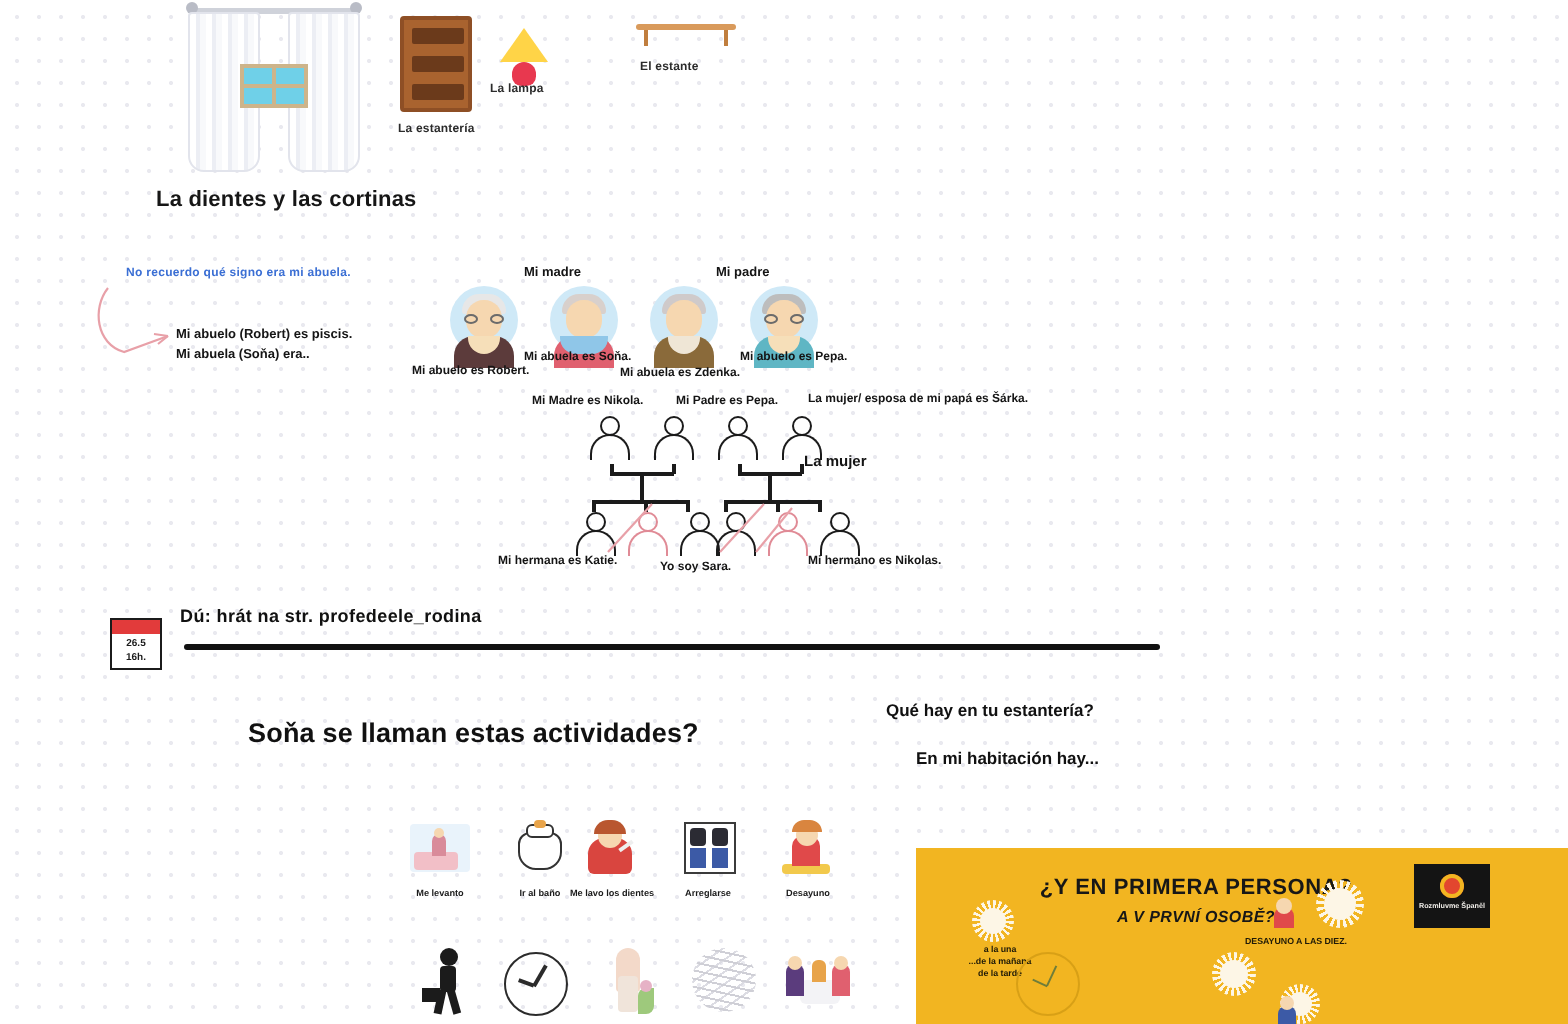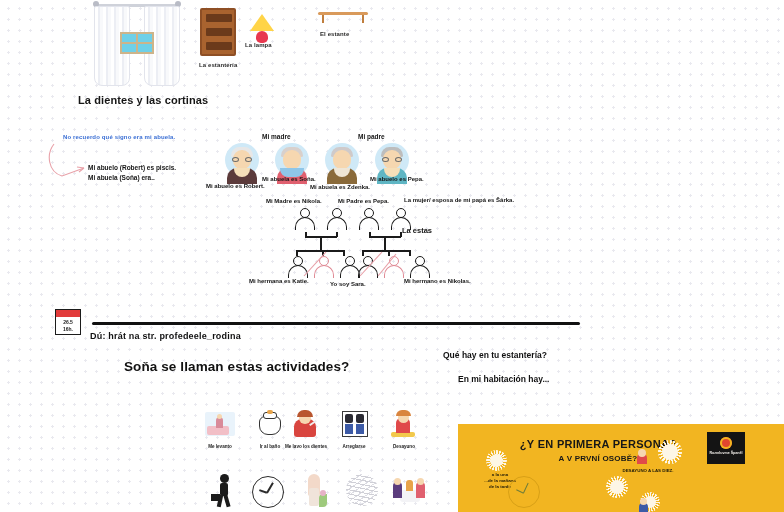--- a/index.html
+++ b/index.html
@@ -71,36 +71,36 @@
   .glyph .g-head{position:absolute;left:5px;top:0px;width:10px;height:10px;border-radius:50%;border:1.6px solid #1b1b1b;box-sizing:border-box;}
   .glyph .g-body{position:absolute;left:0px;top:9px;width:20px;height:13px;border:1.6px solid #1b1b1b;border-bottom:none;border-radius:10px 10px 0 0;box-sizing:border-box;}
 
   .connector{position:absolute;background:#1b1b1b;}
 
   
   #calendar-icon{left:55px;top:309px;width:26px;height:26px;background:#fff;border:1.6px solid #1b1b1b;box-sizing:border-box;}
   #calendar-icon .cal-top{position:absolute;left:0;top:0;width:100%;height:7px;background:#e23b3b;}
   #calendar-icon .cal-l1{position:absolute;left:0;top:9px;width:100%;text-align:center;font-size:5px;font-weight:700;color:#1b1b1b;}
   #calendar-icon .cal-l2{position:absolute;left:0;top:16px;width:100%;text-align:center;font-size:5px;font-weight:700;color:#1b1b1b;}
-  #homework-text{left:90px;top:303px;font-size:9px;font-weight:700;color:#111;letter-spacing:.2px;margin-top:28px;}
+  #homework-text{left:90px;top:303px;font-size:9px;font-weight:700;color:#111;letter-spacing:.2px;}
   #divider-rule{left:92px;top:322px;width:488px;height:2.5px;background:#111;border-radius:2px;}
 
   
   #activities-heading{left:124px;top:359px;font-size:13.5px;font-weight:700;color:#111;letter-spacing:.1px;}
   #room-question{left:443px;top:350px;font-size:8.5px;font-weight:700;color:#111;}
   #room-answer{left:458px;top:374px;font-size:8.5px;font-weight:700;color:#111;}
 
   
   .act-card{position:absolute;width:30px;height:30px;}
   .act-label{position:absolute;font-size:4.6px;font-weight:700;color:#1b1b1b;text-align:center;white-space:nowrap;}
 
   
   #yellow-banner{left:458px;top:424px;width:326px;height:88px;background:#f2b521;overflow:hidden;}
   #banner-title{position:absolute;left:0;top:14px;width:280px;text-align:center;font-size:11px;font-weight:700;color:#171717;letter-spacing:.3px;}
-  #banner-subtitle{position:absolute;left:0;top:30px;width:280px;text-align:center;font-size:8px;font-weight:700;color:#171717;letter-spacing:.2px;}
+  #banner-subtitle{position:absolute;left:0;top:30px;width:280px;text-align:center;font-size:8px;font-weight:700;font-style:italic;color:#171717;letter-spacing:.2px;}
   #banner-logo{position:absolute;left:249px;top:8px;width:38px;height:32px;background:#141414;}
   #banner-logo .sun{position:absolute;left:13px;top:5px;width:12px;height:12px;border-radius:50%;background:#e2462f;box-shadow:0 0 0 2px #f2b521 inset;}
   #banner-logo .logo-text{position:absolute;left:0;top:19px;width:100%;text-align:center;font-size:3.6px;font-weight:700;color:#f0ede8;line-height:4.4px;}
   .banner-caption{position:absolute;font-size:4.4px;font-weight:700;color:#1f1a08;text-align:center;line-height:6px;white-space:nowrap;}
   .burst{position:absolute;border-radius:50%;background:#fdf6e6;}
   .burst:before{content:"";position:absolute;left:-4px;top:-4px;right:-4px;bottom:-4px;border-radius:50%;
     background:repeating-conic-gradient(#fdf6e6 0deg 9deg, transparent 9deg 18deg);}
   #banner-clock{position:absolute;left:50px;top:52px;width:30px;height:30px;border-radius:50%;border:1.5px solid #d8a016;}
   #banner-clock .hand{position:absolute;left:14px;top:5px;width:1.4px;height:11px;background:#6f7d3a;transform-origin:bottom center;}
 </style>
@@ -206,21 +206,21 @@
   </div>
 <div class="glyph" style="left:359px;top:208px;">
     <div class="g-head"></div>
     <div class="g-body"></div>
   </div>
 <div class="glyph" style="left:391px;top:208px;">
     <div class="g-head"></div>
     <div class="g-body"></div>
   </div>
 
-<div class="tree-caption" style="left:402px;top:226px;font-size:7.5px;">La estas</div>
+<div class="tree-caption" style="left:402px;top:226px;font-size:7.5px;">La mujer</div>
 
 <div class="connector" style="left:305px;top:232px;width:1.5px;height:5px;"></div>
 <div class="connector" style="left:305px;top:236px;width:32px;height:1.5px;"></div>
 <div class="connector" style="left:336px;top:232px;width:1.5px;height:5px;"></div>
 <div class="connector" style="left:320px;top:236px;width:1.5px;height:14px;"></div>
 <div class="connector" style="left:369px;top:232px;width:1.5px;height:5px;"></div>
 <div class="connector" style="left:369px;top:236px;width:32px;height:1.5px;"></div>
 <div class="connector" style="left:400px;top:232px;width:1.5px;height:5px;"></div>
 <div class="connector" style="left:384px;top:236px;width:1.5px;height:14px;"></div>
 

